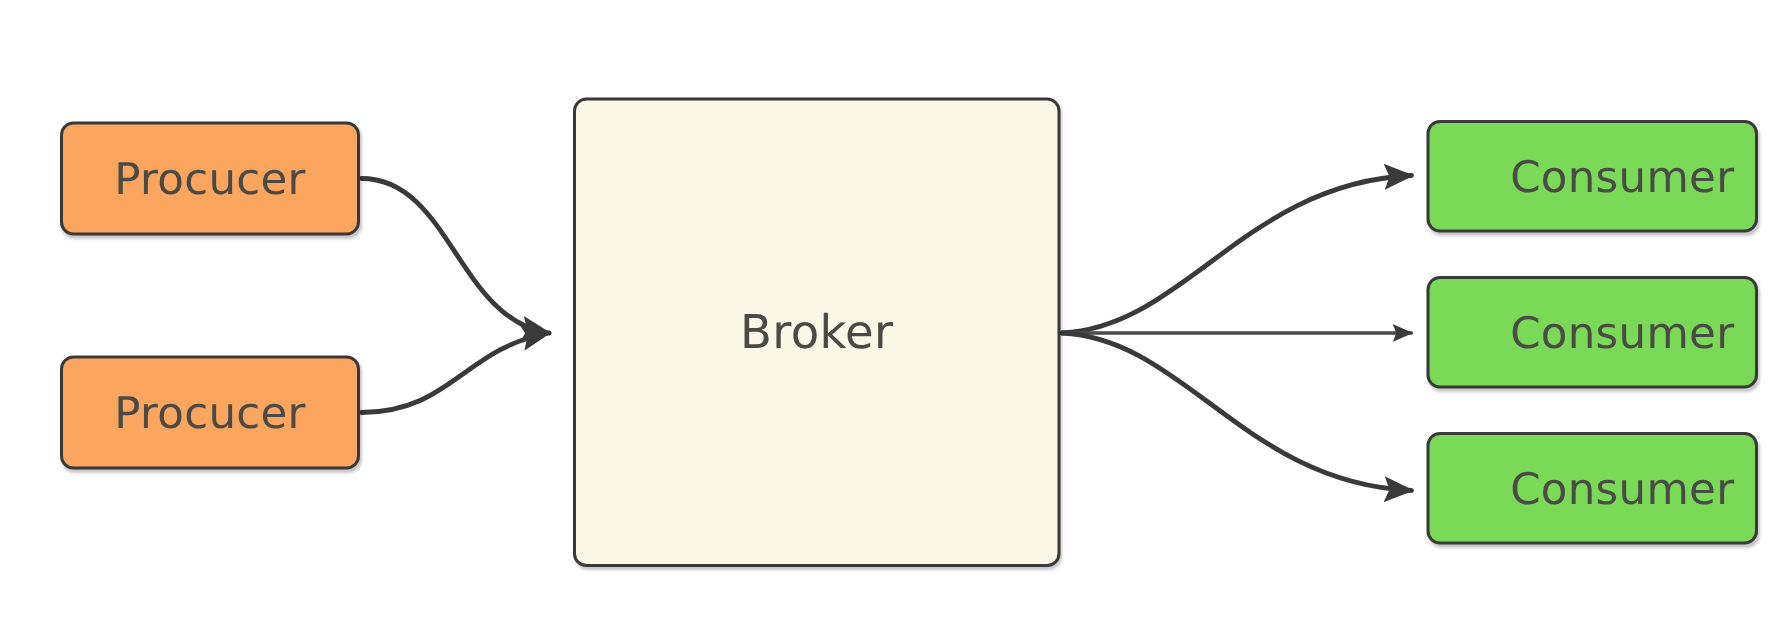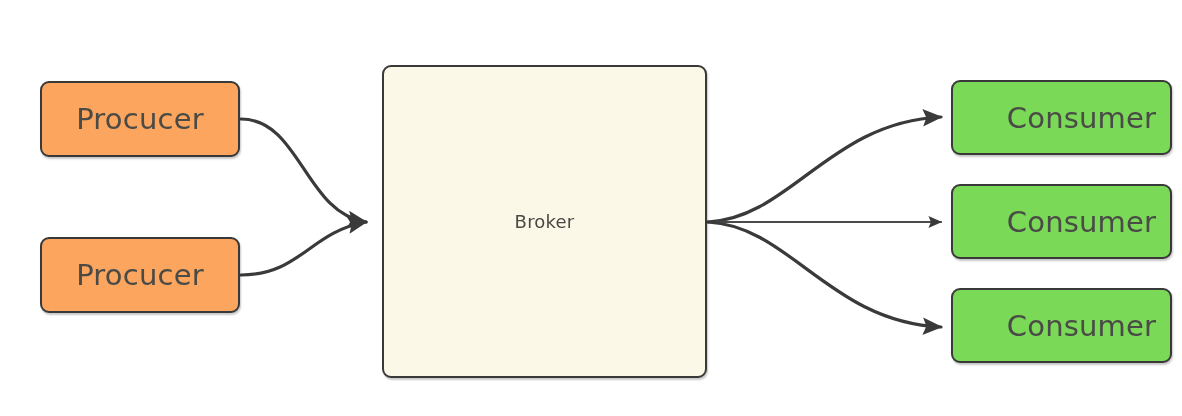--- a/index.html
+++ b/index.html
@@ -43,21 +43,21 @@
     background: #fca55e;
     font-size: 29px;
   }
   .node-consumer {
     background: #7ad957;
     font-size: 29px;
     padding-left: 40px;
   }
   .node-broker {
     background: #fbf8e8;
-    font-size: 18px;
+    font-size: 31px;
   }
   
   #producer-1 { left: 40px;  top: 81px;  width: 200px; height: 76px; }
   #producer-2 { left: 40px;  top: 237px; width: 200px; height: 76px; }
   #broker     { left: 382px; top: 65px;  width: 325px; height: 313px; }
   #consumer-1 { left: 951px; top: 80px;  width: 221px; height: 75px; }
   #consumer-2 { left: 951px; top: 184px; width: 221px; height: 75px; }
   #consumer-3 { left: 951px; top: 288px; width: 221px; height: 75px; }
 </style>
 </head>

